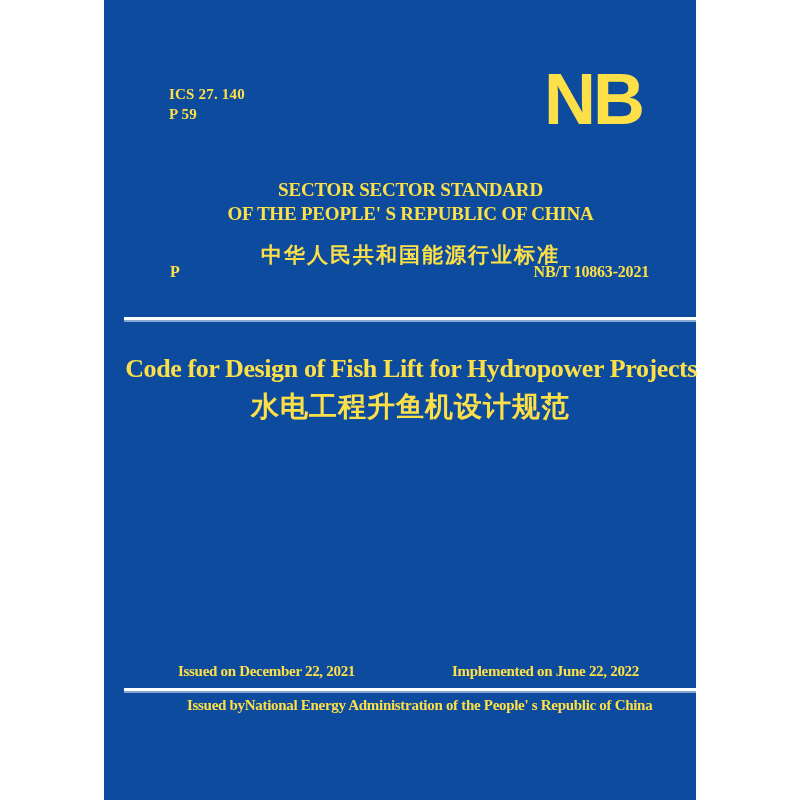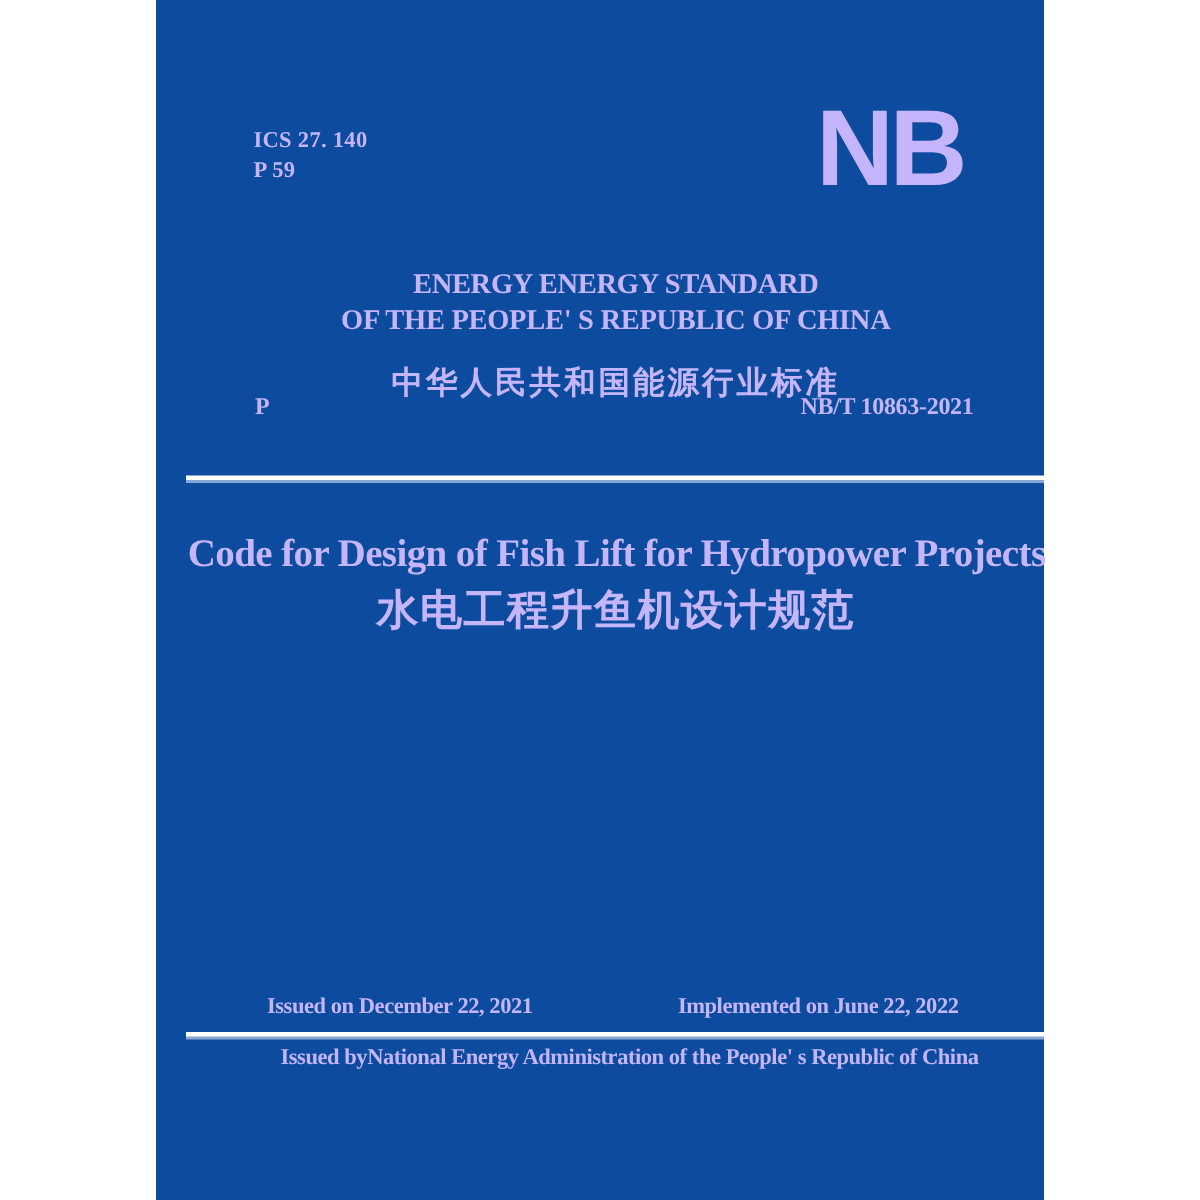--- a/index.html
+++ b/index.html
@@ -2,21 +2,21 @@
 <html style="--page-blue: #0d4b9e;"><head>
 <meta charset="utf-8">
 <style>
   html,body{margin:0;padding:0;background:#ffffff;}
   .canvas{
     position:relative;width:800px;height:800px;background:#ffffff;overflow:hidden;
     font-family:"Liberation Serif","DejaVu Serif",serif;
   }
   .page{
     position:absolute;left:104px;top:0;width:592px;height:800px;
-    background:var(--page-blue,#0d4b9e);color:#c4b5fd;
+    background:var(--page-blue,#0d4b9e);color:#fde047;
   }
   
   .content{position:absolute;left:20px;width:573px;}
   .ics-block{position:absolute;left:65px;top:84px;line-height:20px;
     font-size:15px;font-weight:bold;letter-spacing:.2px;}
   .nb-logo{
     position:absolute;left:428px;top:64px;width:110px;height:70px;
     font-family:"Liberation Sans","DejaVu Sans",sans-serif;
     font-weight:bold;font-size:72px;line-height:70px;letter-spacing:-3px;
     text-align:right;
@@ -48,21 +48,21 @@
   <div class="page">
 
     <div class="ics-block">
       <div>ICS 27. 140</div>
       <div>P 59</div>
     </div>
 
     <div class="nb-logo">NB</div>
 
     <div class="content std-name">
-      <div class="std-en">ENERGY ENERGY STANDARD</div>
+      <div class="std-en">SECTOR SECTOR STANDARD</div>
       <div class="std-en">OF THE PEOPLE' S REPUBLIC OF CHINA</div>
       <div class="std-zh">中华人民共和国能源行业标准</div>
     </div>
 
     <div class="content pn-row">
       <span class="cat">P</span>
       <span class="num">NB/T 10863-2021</span>
     </div>
 
     <div class="content rule rule-top"></div>

